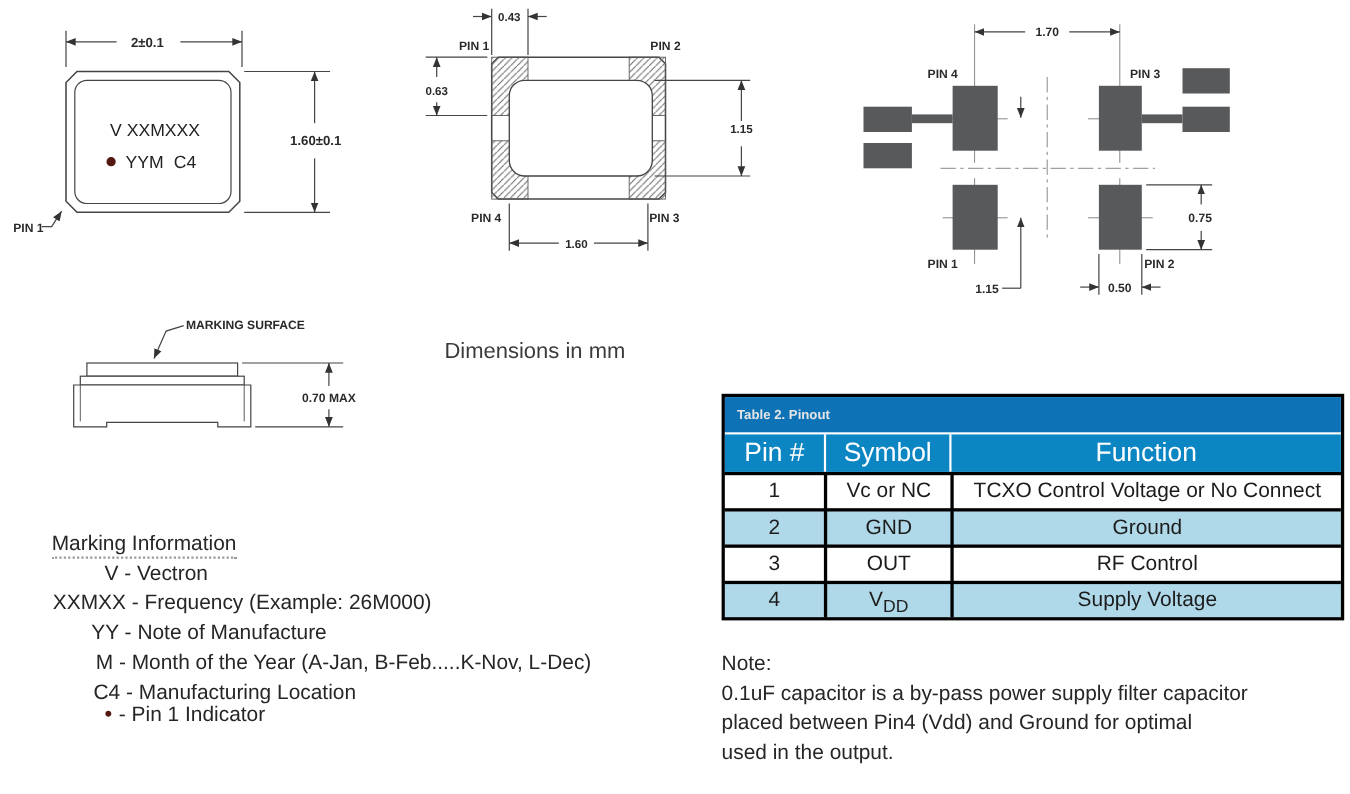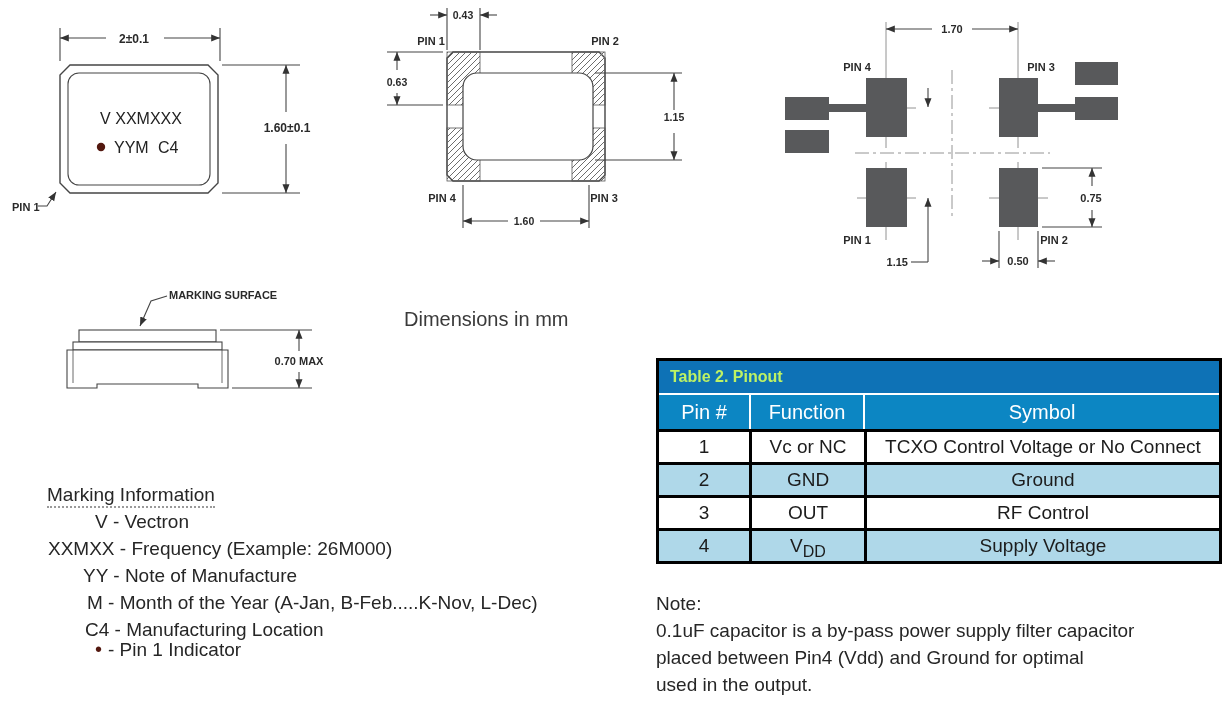--- a/index.html
+++ b/index.html
@@ -19,24 +19,24 @@
   svg .padfill{fill:#58595B;stroke:none;}
 
   
   .dims-note{font-size:20px;color:#3a3a3a;margin-top:13px;}
   .mi-line{font-size:19px;color:#262626;white-space:nowrap;text-align:center;}
   .mi-title{border-bottom:2px dotted #9a9a9a;padding-bottom:1px;}
   .mi-bullet{color:#53180F;font-size:20px;margin-right:6px;}
 
   
   .pinout{position:absolute;left:656px;top:358px;width:566px;border:3px solid #000;background:#fff;box-sizing:border-box;}
-  .pt-title{height:32px;line-height:32px;background:#0E72B6;color:#bef264;font-size:16px;font-weight:bold;
+  .pt-title{height:32px;line-height:32px;background:#0E72B6;color:#e5e5e5;font-size:12px;font-weight:bold;
             padding-left:11px;border-bottom:2px solid #fff;}
   .pt-head{display:grid;grid-template-columns:90px 112px 1fr;gap:2px;background:#fff;}
-  .pt-head .hcell{background:#0C86C3;color:#fff;font-size:20px;text-align:center;height:34px;line-height:34px;}
+  .pt-head .hcell{background:#0C86C3;color:#fff;font-size:24px;text-align:center;height:34px;line-height:34px;}
   .pt-body{display:grid;grid-template-columns:90px 112px 1fr;gap:3px;background:#000;border-top:3px solid #000;}
   .pt-body .cell{background:#fff;text-align:center;font-size:19px;color:#1c1c1c;height:30px;line-height:30px;}
   .pt-body .alt{background:#AFD8E9;}
   .pt-body sub{font-size:16px;vertical-align:-5px;}
 
   .note-block{font-size:19px;color:#262626;line-height:27px;}
 </style>
 </head>
 <body>
 
@@ -216,22 +216,22 @@
     <div class="abs mi-line" style="left:85px;top:619px">C4 - Manufacturing Location</div>
     <div class="abs mi-line" style="left:95px;top:638px">
       <span class="mi-bullet">•</span><span>- Pin 1 Indicator</span>
     </div>
   </div>
 
   <div class="pinout">
     <div class="pt-title">Table 2. Pinout</div>
     <div class="pt-head">
       <div class="hcell">Pin #</div>
+      <div class="hcell">Symbol</div>
       <div class="hcell">Function</div>
-      <div class="hcell">Symbol</div>
     </div>
     <div class="pt-body">
       <div class="cell">1</div>
       <div class="cell">Vc or NC</div>
       <div class="cell">TCXO Control Voltage or No Connect</div>
 
       <div class="cell alt">2</div>
       <div class="cell alt">GND</div>
       <div class="cell alt">Ground</div>
 

